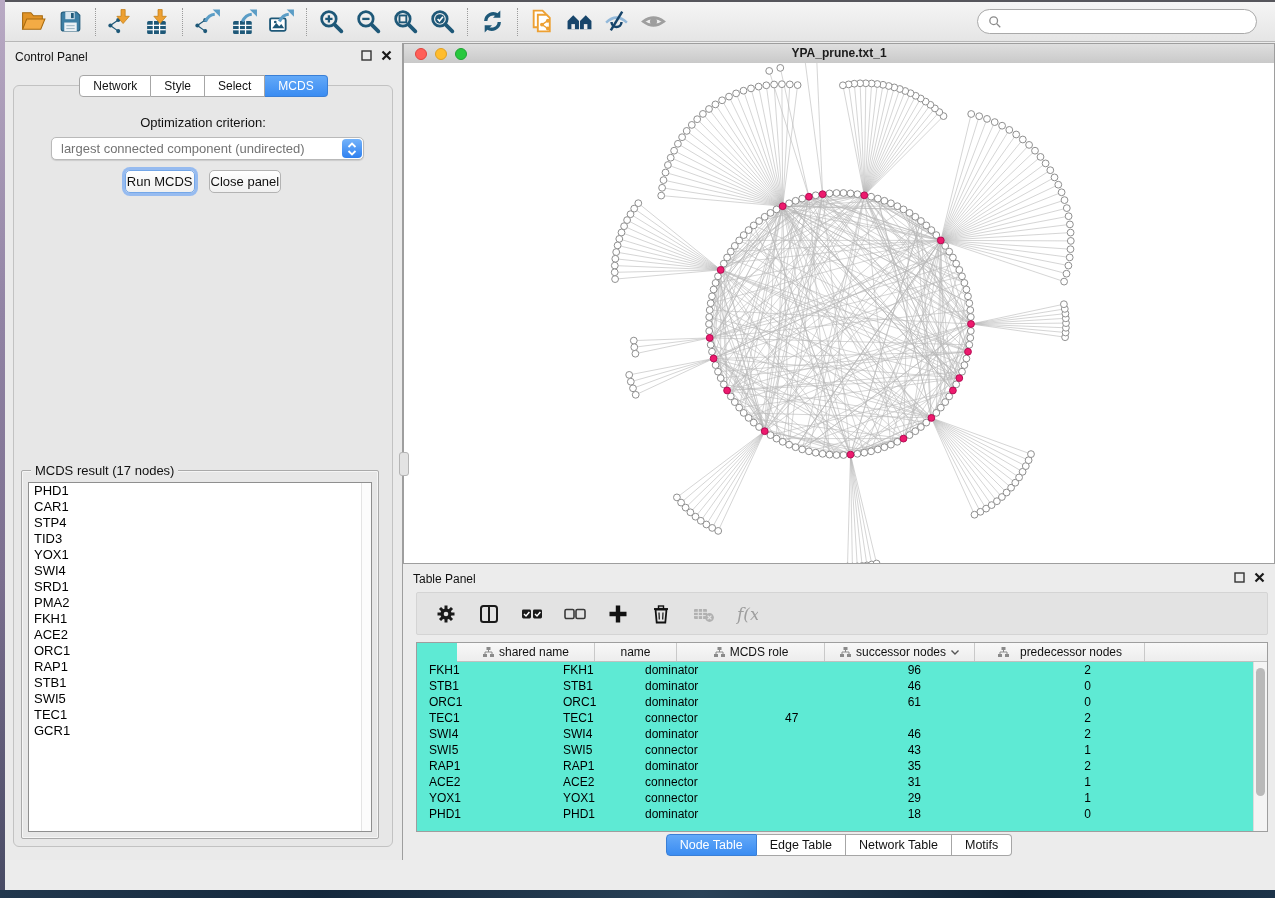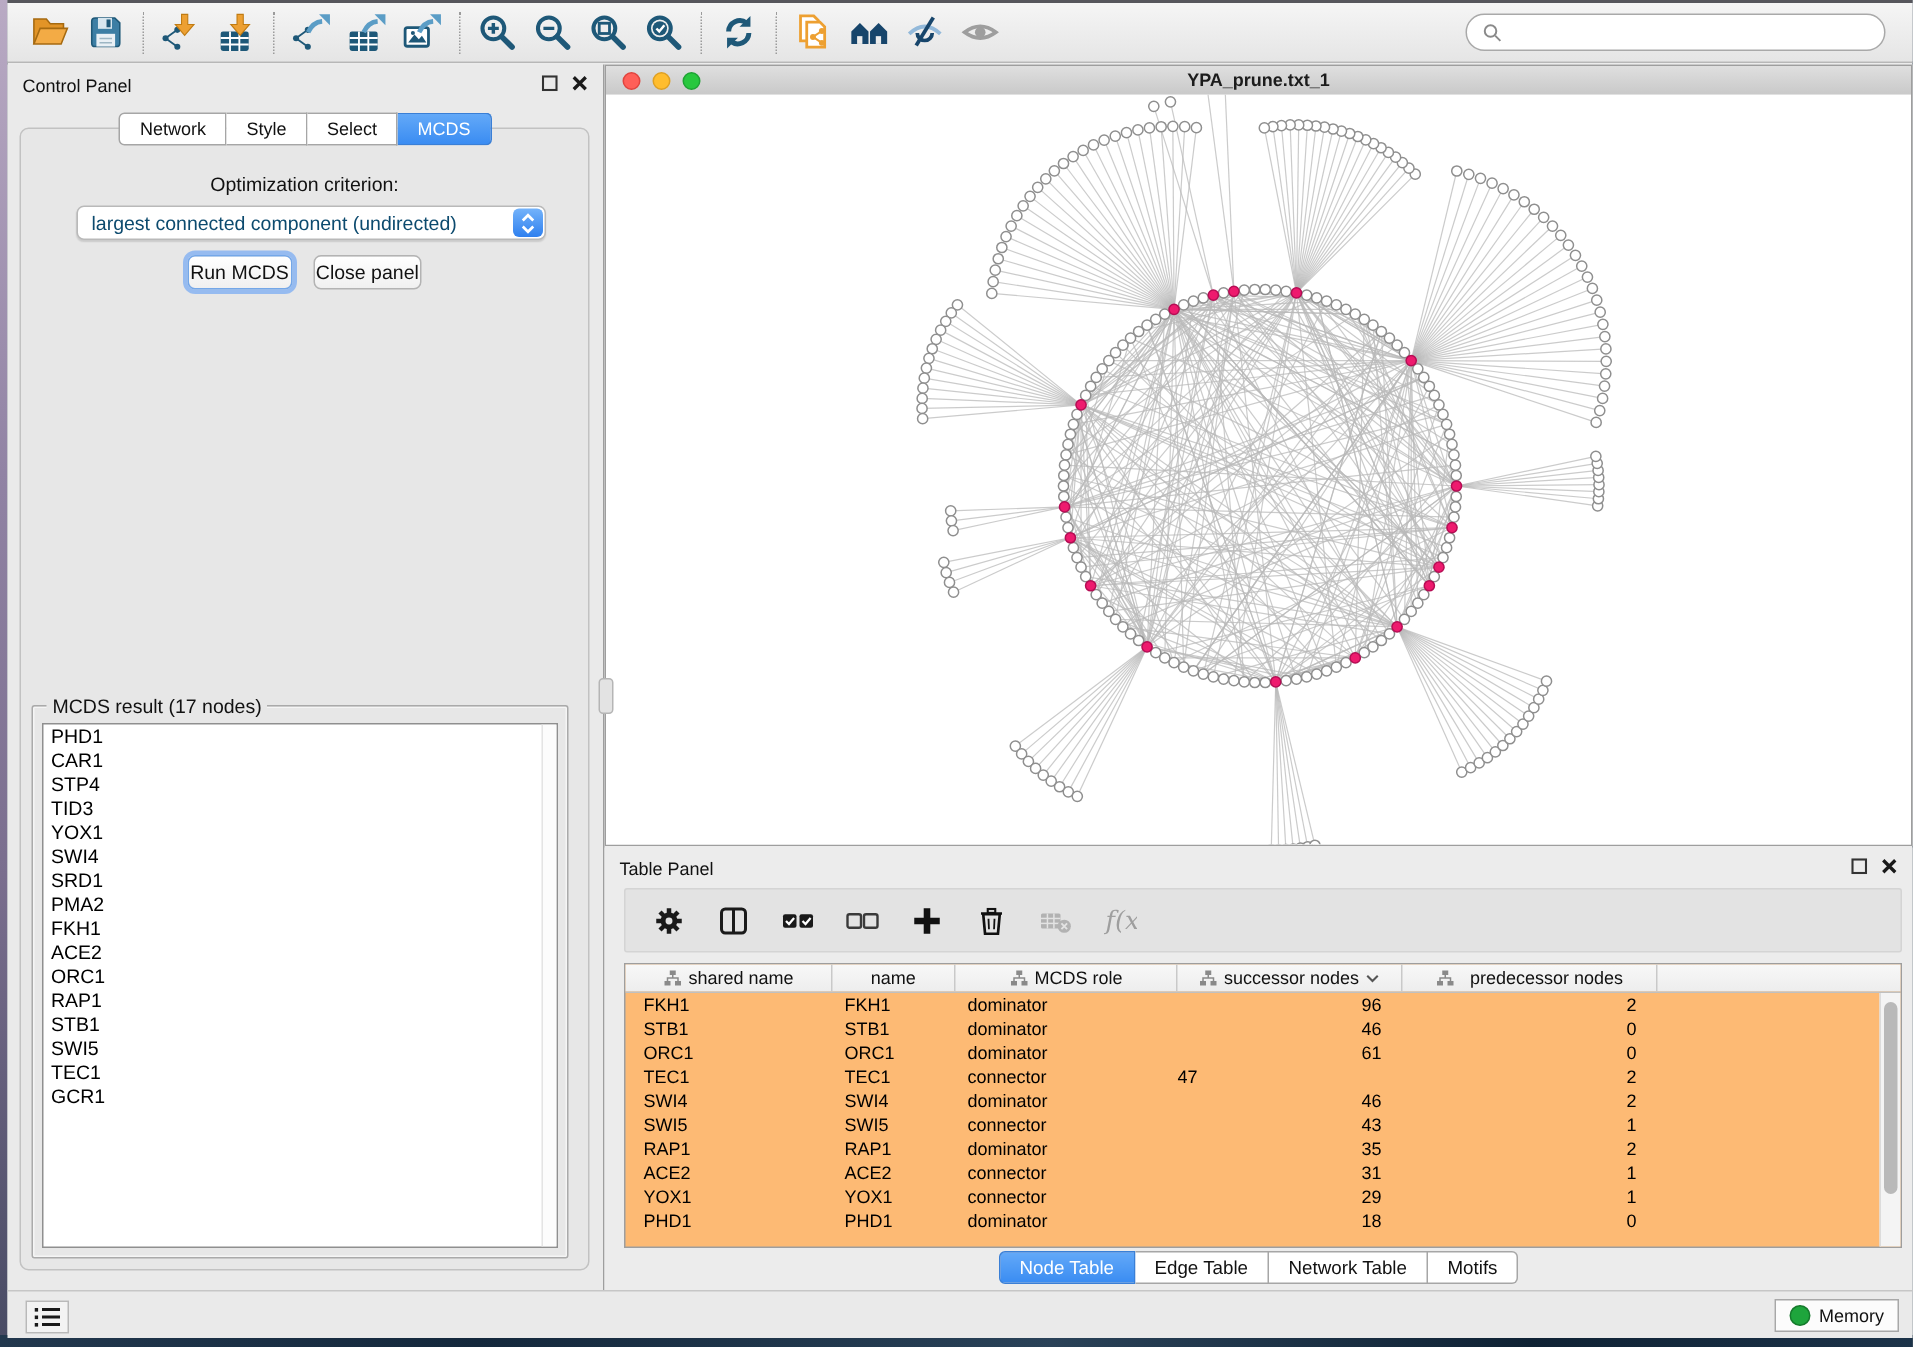--- a/index.html
+++ b/index.html
@@ -35,21 +35,21 @@
     border:1px solid #a6a6a6;border-left:none;cursor:default;}
   .seg:first-child{border-left:1px solid #a6a6a6;border-radius:4px 0 0 4px;}
   .seg:last-child{border-radius:0 4px 4px 0;}
   .seg.active{background:linear-gradient(#63a9f8,#3a8cf2);color:#fff;border-color:#3a7fd6;}
   .tabbox{position:absolute;left:8px;right:9px;top:42px;bottom:13px;background:#e7e7e7;
     border:1px solid #c2c2c2;border-radius:6px;}
   .opt-label{position:absolute;left:0;right:0;top:29px;text-align:center;font-size:13px;color:#111;}
   .dropdown{position:absolute;left:37px;top:51px;width:313px;height:23px;background:#fff;
     border:1px solid #b9b9b9;border-radius:5px;box-sizing:border-box;display:flex;align-items:center;
     box-shadow:0 1px 1px rgba(0,0,0,.12);}
-  .dropdown .dd-text{flex:1;font-size:13px;padding-left:9px;color:#0c4a6e;white-space:nowrap;}
+  .dropdown .dd-text{flex:1;font-size:13px;padding-left:9px;color:#737373;white-space:nowrap;}
   .dd-stepper{width:20px;height:19px;margin-right:1px;border-radius:4px;
     background:linear-gradient(#74b3fa,#2f80ef);display:flex;align-items:center;justify-content:center;}
   .btn-row{position:absolute;left:0;right:0;top:84px;display:flex;justify-content:center;gap:14px;}
   .btn{height:23px;line-height:21px;padding:0 1px;background:linear-gradient(#ffffff,#f0f0f0);
     border:1px solid #b3b3b3;border-radius:5px;font-size:13px;color:#111;box-sizing:border-box;}
   .btn.focused{box-shadow:0 0 0 3px rgba(96,158,246,.6);border-color:#74a7e8;}
   .group{position:absolute;left:7px;right:13px;top:384px;bottom:7px;border:1px solid #aaa;
     border-radius:2px;box-shadow:inset 0 0 0 1px #f5f5f5;}
   .group-title{position:absolute;top:-8px;left:9px;background:#e7e7e7;padding:0 4px;font-size:13px;color:#111;}
   .mcds-list{position:absolute;left:6px;right:6px;top:11px;bottom:6px;background:#fff;
@@ -69,22 +69,22 @@
   .splitter-handle{position:absolute;left:-5px;top:408px;width:8px;height:22px;background:#e3e3e3;
     border:1px solid #b5b5b5;border-radius:3px;}
 
   
   .table-panel{position:absolute;left:398px;top:563px;width:872px;height:295px;background:#ececec;}
   .tp-toolbar{position:absolute;left:13px;right:7px;top:27px;height:43px;background:#e3e3e3;
     border:1px solid #d4d4d4;border-radius:2px;display:flex;align-items:center;gap:19px;
     padding-left:17px;box-sizing:border-box;}
   .tp-btn{width:24px;height:24px;display:flex;align-items:center;justify-content:center;}
   .tp-btn svg{width:22px;height:22px;}
-  .tp-table{position:absolute;left:13px;right:7px;top:77px;height:190px;background:#fdba74;
-    border:1px solid #9e9e9e;box-sizing:border-box;}
+  .tp-table{position:absolute;left:13px;right:7px;top:77px;height:190px;background:#5eead4;
+    border:1px solid #9e9e9e;box-sizing:border-box;padding-left:40px;}
   .thead{display:flex;height:19px;background:linear-gradient(#f8f8f8,#ededed);
     border-bottom:1px solid #c0c0c0;box-sizing:border-box;}
   .th{display:flex;align-items:center;justify-content:center;gap:4px;font-size:12px;color:#111;
     border-right:1px solid #c9c9c9;box-sizing:border-box;height:100%;}
   .tbody{position:absolute;left:0;right:13px;top:19px;bottom:0;overflow:hidden;}
   .tr{display:flex;height:16px;}
   .td{font-size:12px;line-height:16px;color:#000;box-sizing:border-box;white-space:nowrap;overflow:hidden;}
   .tscroll{position:absolute;right:0;top:19px;bottom:0;width:13px;background:#f4f4f4;border-left:1px solid #dcdcdc;}
   .tthumb{position:absolute;left:2px;right:2px;top:6px;height:128px;background:#b9b9b9;border-radius:5px;}
   .tp-tabs{position:absolute;left:0;right:0;bottom:4px;display:flex;justify-content:center;}
@@ -1241,34 +1241,14 @@
       </div>
     </div>
     <div class="tp-tabs" id="tp-tabs">
         <div class="seg active" style="height: 20px; line-height: 20px; font-size: 12.5px;">Node Table</div>
         <div class="seg" style="height: 20px; line-height: 20px; font-size: 12.5px;">Edge Table</div>
         <div class="seg" style="height: 20px; line-height: 20px; font-size: 12.5px;">Network Table</div>
         <div class="seg" style="height: 20px; line-height: 20px; font-size: 12.5px;">Motifs</div>
       </div>
   </div>
 
-  <div class="statusbar">
-    <div class="status-list-btn">
-      <svg width="18" height="14" viewBox="0 0 18 14">
-        <g stroke="#1a1a1a" stroke-width="2">
-            <line x1="5" y1="2" x2="17" y2="2"></line>
-            <line x1="5" y1="7" x2="17" y2="7"></line>
-            <line x1="5" y1="12" x2="17" y2="12"></line>
-          </g>
-        <g fill="#1a1a1a">
-            <rect x="0" y="1" width="2.4" height="2.4"></rect>
-            <rect x="0" y="6" width="2.4" height="2.4"></rect>
-            <rect x="0" y="11" width="2.4" height="2.4"></rect>
-          </g>
-      </svg>
-    </div>
-    <div class="memory-btn">
-      <span class="mem-dot"></span>
-      <span>Memory</span>
-    </div>
-  </div>
 
 </div>
 
 </body></html>

